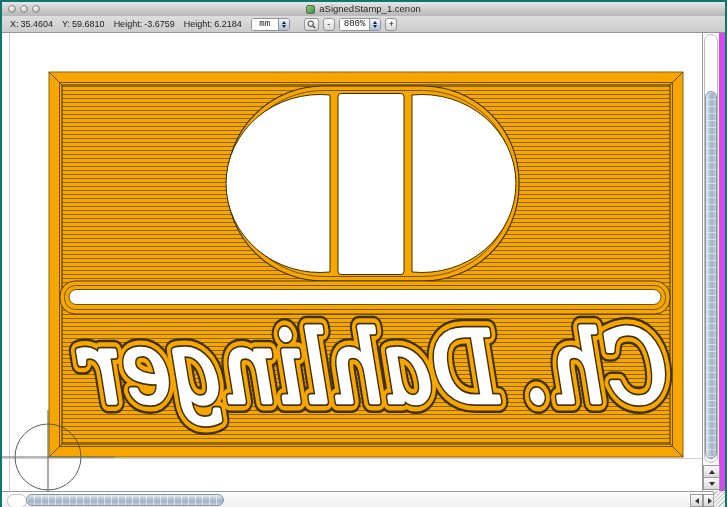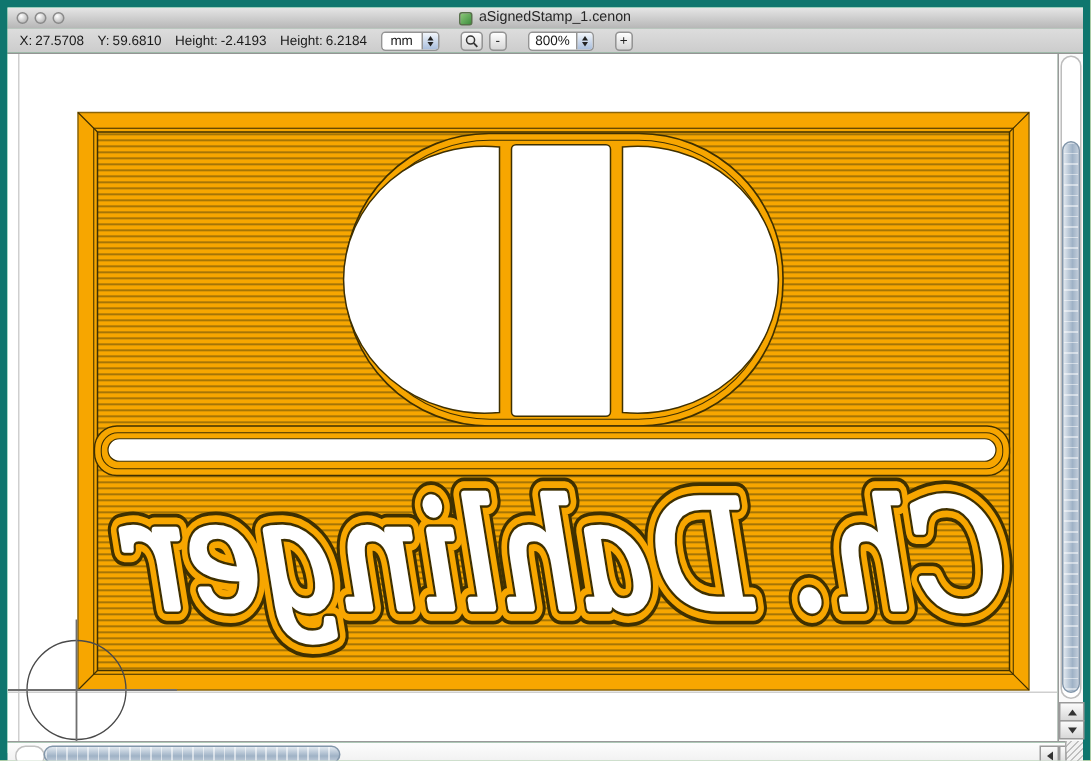--- a/index.html
+++ b/index.html
@@ -1,44 +1,44 @@
 <!DOCTYPE html>
 <html><head>
 <meta charset="utf-8">
 <style>
   html,body{margin:0;padding:0;background:#ffffff;}
   body{width:727px;height:507px;position:relative;font-family:"Liberation Sans",sans-serif;overflow:hidden;}
-  .window{position:absolute;inset:0;border:5px solid #0f766e;box-sizing:border-box;background:#86efac;}
+  .window{position:absolute;inset:0;border:2px solid #0f766e;box-sizing:border-box;background:#d946ef;}
 
   
   .titlebar{position:absolute;top:0;left:0;right:0;height:14px;
     background:linear-gradient(#e6e6e6,#b6b6b6);border-bottom:1px solid #8b8b8b;}
   .lights{position:absolute;left:6px;top:3px;display:flex;gap:4px;}
   .light{width:8px;height:8px;border-radius:50%;box-sizing:border-box;border:1px solid #8a8a8a;
     background:radial-gradient(circle at 35% 30%,#ffffff,#bdbdbd 75%);}
   .title-wrap{position:absolute;left:0;right:0;top:0;height:14px;display:flex;align-items:center;justify-content:center;gap:4px;}
   .doc-icon{width:9px;height:9px;border-radius:2px;background:linear-gradient(135deg,#8cc87a,#3f8f3f);border:1px solid #57704a;box-sizing:border-box;}
   .title-text{font-size:9.5px;color:#262626;line-height:14px;}
 
   
   .toolbar{position:absolute;top:14px;left:0;right:0;height:17px;box-sizing:border-box;
     background:linear-gradient(#dddddd,#cccccc);border-bottom:1px solid #949494;
     display:flex;align-items:center;padding-left:8px;font-size:9px;color:#1a1a1a;}
   .field{margin-right:9px;white-space:nowrap;}
   .field .lab{margin-right:2px;}
-  .dropdown{display:inline-flex;height:13px;border:1px solid #949494;border-radius:3px;overflow:hidden;background:#fff;box-sizing:border-box;}
+  .dropdown{display:inline-flex;height:13px;border:1px solid #949494;border-radius:3px;overflow:hidden;background:#fff;box-sizing:border-box;font-family:Liberation Mono, monospace;}
   .dropdown .val{padding:0 4px;font-size:9px;line-height:11px;background:#fff;min-width:18px;text-align:center;}
   .stepper{width:10px;background:linear-gradient(#f2f6fb,#a9bedd);border-left:1px solid #949494;
     display:flex;flex-direction:column;align-items:center;justify-content:center;gap:1px;}
   .tri-up{width:0;height:0;border-left:2.5px solid transparent;border-right:2.5px solid transparent;border-bottom:3.5px solid #222;}
   .tri-down{width:0;height:0;border-left:2.5px solid transparent;border-right:2.5px solid transparent;border-top:3.5px solid #222;}
   .btn{height:13px;min-width:12px;box-sizing:border-box;border:1px solid #949494;border-radius:3px;
     background:linear-gradient(#fefefe,#d6d6d6);font-size:9px;line-height:11px;text-align:center;
     display:inline-flex;align-items:center;justify-content:center;padding:0 2px;color:#222;}
-  .ml4{margin-left:4px;} .ml6{margin-left:14px;justify-content:center;} .ml14{margin-left:14px;}
+  .ml4{margin-left:4px;} .ml6{margin-left:4px;justify-content:center;} .ml14{margin-left:14px;}
 
   
   .canvas{position:absolute;top:31px;left:0;width:700px;height:458px;background:#fff;overflow:hidden;}
   .sig{stroke-linejoin:round;stroke-linecap:round;}
   .sig1{stroke:#3f3000;stroke-width:22;fill:none;}
   .sig2{stroke:#F7A600;stroke-width:17;fill:none;}
   .sig3{stroke:#3f3000;stroke-width:8;fill:none;}
   .sig4{stroke:#ffffff;stroke-width:4.5;fill:#ffffff;}
 
   
@@ -80,27 +80,27 @@
       <div class="light"></div>
     </div>
     <div class="title-wrap">
       <span class="doc-icon"></span>
       <span class="title-text">aSignedStamp_1.cenon</span>
     </div>
   </div>
 
   <div class="toolbar">
     <span class="field">
-      <span class="lab">X:</span><span>27.5708</span>
+      <span class="lab">X:</span><span>35.4604</span>
     </span>
     <span class="field">
       <span class="lab">Y:</span><span>59.6810</span>
     </span>
     <span class="field">
-      <span class="lab">Height:</span><span>-2.4193</span>
+      <span class="lab">Height:</span><span>-3.6759</span>
     </span>
     <span class="field">
       <span class="lab">Height:</span><span>6.2184</span>
     </span>
 
     <span class="dropdown">
       <span class="val">mm</span>
       <span class="stepper">
         <span class="tri-up"></span>
         <span class="tri-down"></span>

